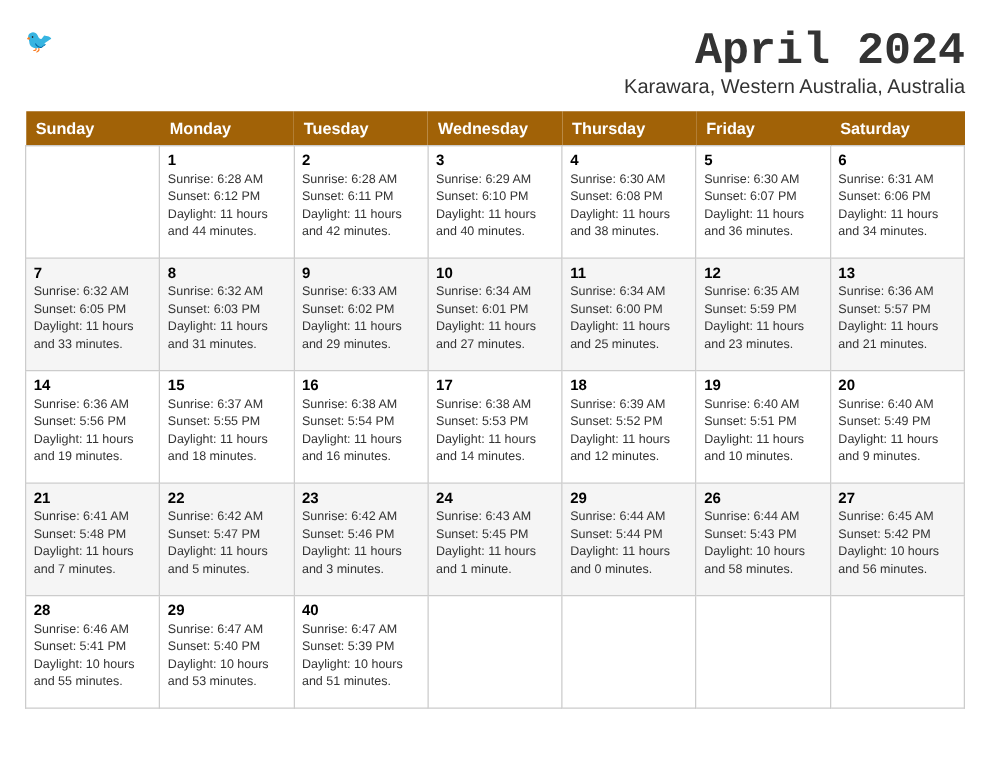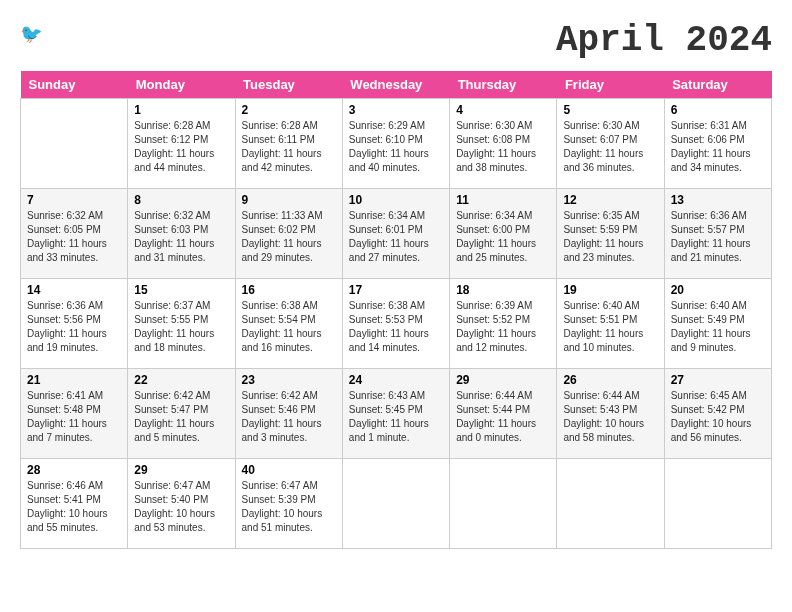--- a/index.html
+++ b/index.html
@@ -46,21 +46,21 @@
     .location {
       font-size: 16px;
       color: #333;
     }
     table {
       width: 100%;
       border-collapse: collapse;
       font-size: 11px;
     }
     th {
-      background-color: #ec4899;
+      background-color: #a16207;
       color: #fff;
       padding: 6px 8px;
       text-align: left;
       font-size: 13px;
       font-weight: bold;
     }
     td {
       border: 1px solid #ccc;
       padding: 4px 6px;
       vertical-align: top;
@@ -93,20 +93,21 @@
 <body>
 
 <div class="header">
   <div class="logo">
     <svg class="logo-bird" viewBox="0 0 40 40">
       <text y="28" font-size="26" fill="#2196F3">🐦</text>
     </svg>
   </div>
   <div class="title-section">
     <div class="month-title">April 2024</div>
+    <div class="location">Karawara, Western Australia, Australia</div>
   </div>
 </div>
 
 <table>
   <thead>
     <tr>
     <th>Sunday</th>
         <th>Monday</th>
         <th>Tuesday</th>
         <th>Wednesday</th>
@@ -171,21 +172,21 @@
         </td>
         <td>
           <span class="day-number">8</span>
           <div class="day-info" style="white-space: pre-line;">Sunrise: 6:32 AM
 Sunset: 6:03 PM
 Daylight: 11 hours
 and 31 minutes.</div>
         </td>
         <td>
           <span class="day-number">9</span>
-          <div class="day-info" style="white-space: pre-line;">Sunrise: 11:33 AM
+          <div class="day-info" style="white-space: pre-line;">Sunrise: 6:33 AM
 Sunset: 6:02 PM
 Daylight: 11 hours
 and 29 minutes.</div>
         </td>
         <td>
           <span class="day-number">10</span>
           <div class="day-info" style="white-space: pre-line;">Sunrise: 6:34 AM
 Sunset: 6:01 PM
 Daylight: 11 hours
 and 27 minutes.</div>

